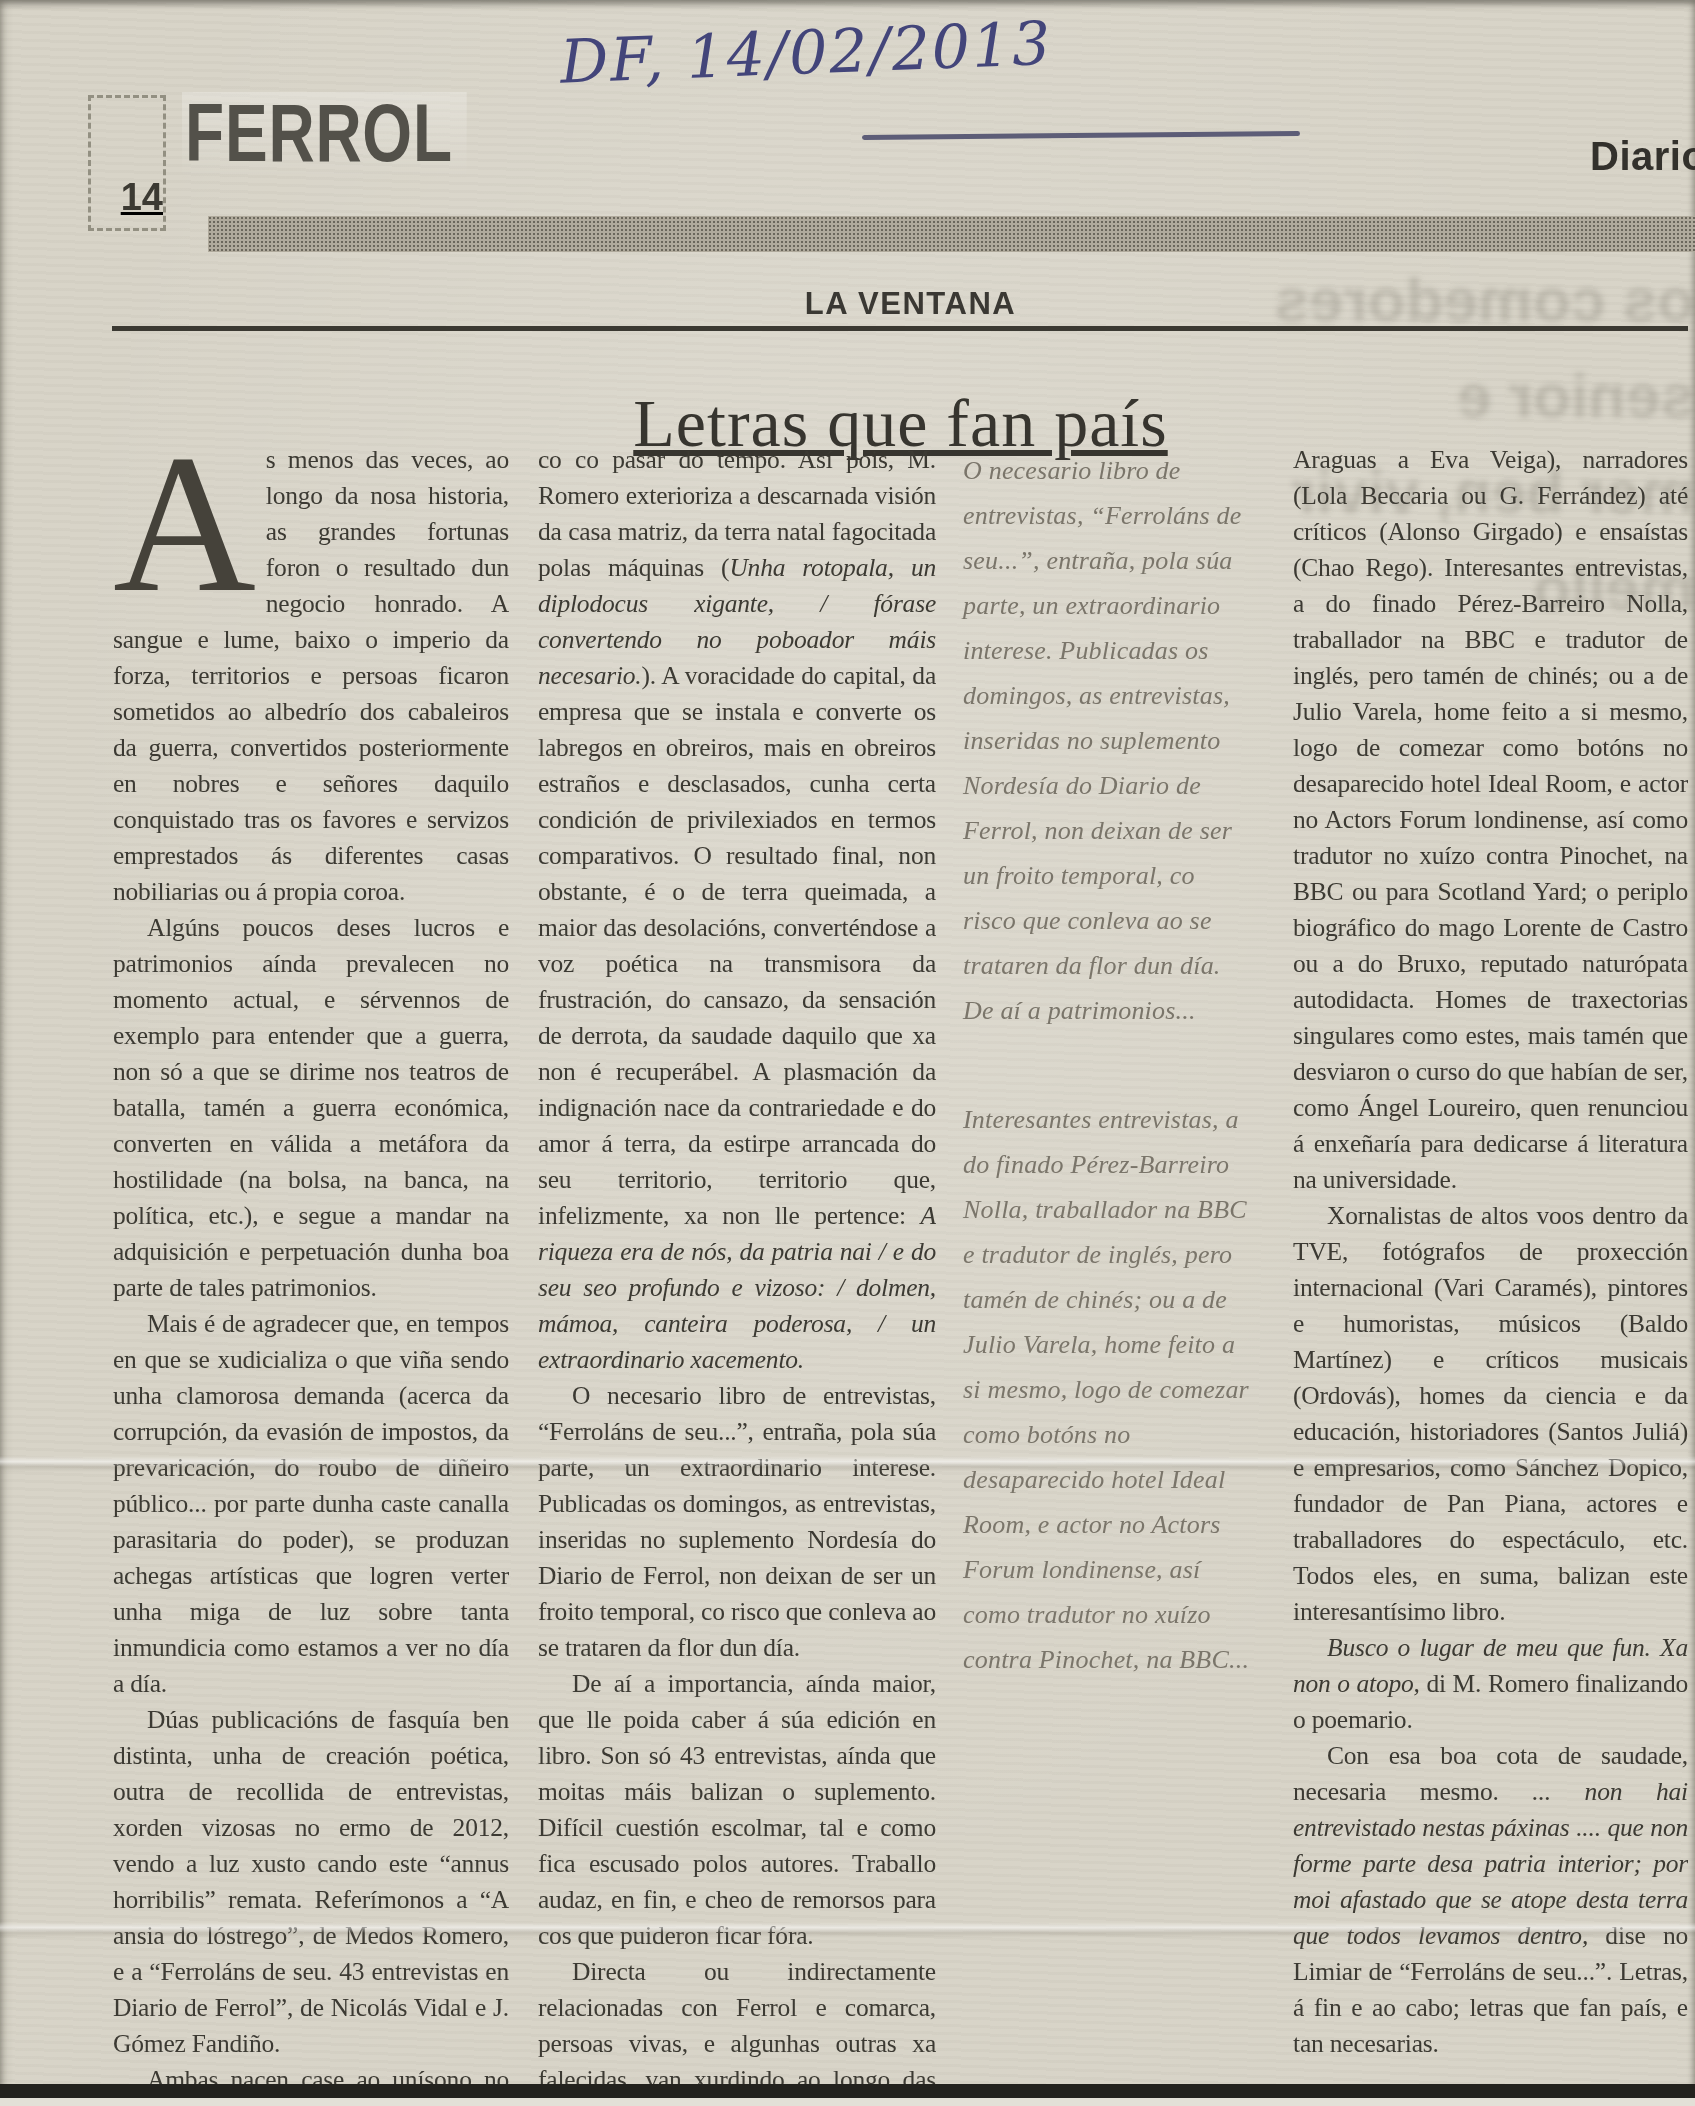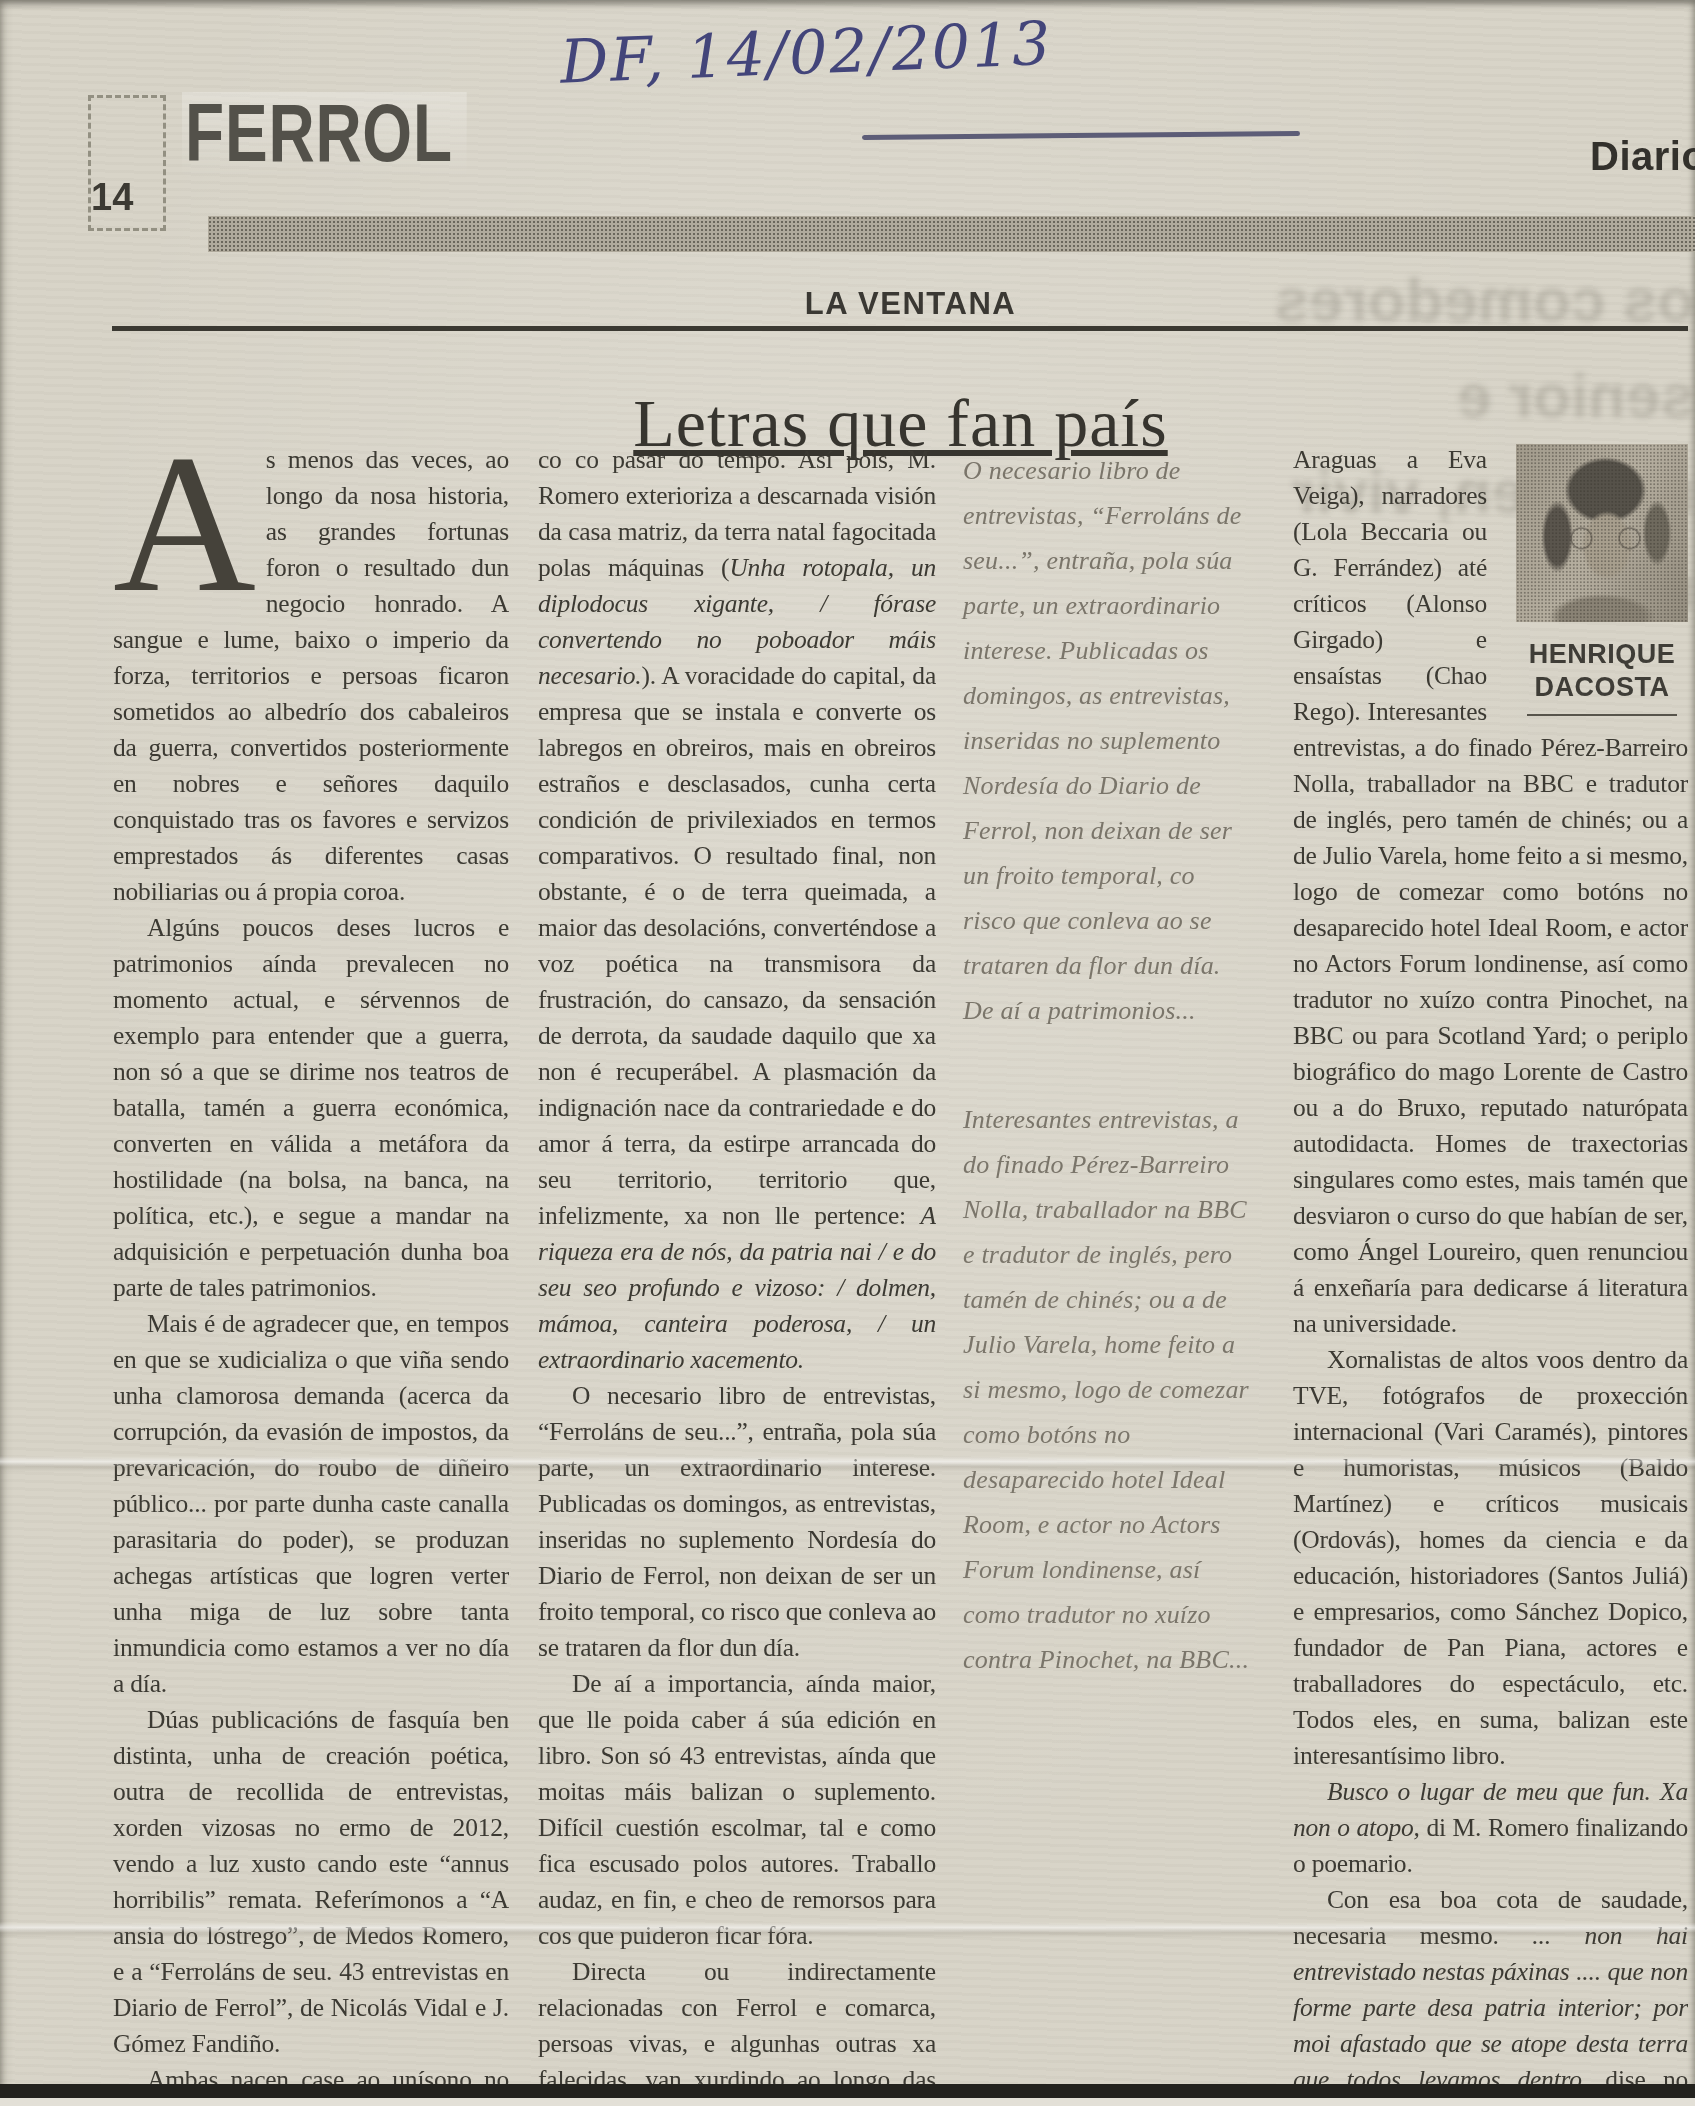--- a/index.html
+++ b/index.html
@@ -8,22 +8,22 @@
     background-color:#d8d4c8;
     background-image:
       radial-gradient(ellipse at 48% 35%, rgba(255,255,255,.14), rgba(0,0,0,0) 62%),
       repeating-linear-gradient(2deg, rgba(130,125,112,.05) 0 3px, rgba(0,0,0,0) 3px 8px);
     box-shadow: inset 0 4px 6px rgba(60,58,50,.45), inset 4px 0 8px rgba(90,86,75,.25), inset -3px 0 6px rgba(90,86,75,.18);
     font-family:"Liberation Serif", serif;
   }
   
   .number-box{
     position:absolute;left:88px;top:95px;width:78px;height:136px;
-    border:3px dashed #939082;display:flex;align-items:flex-end;justify-content:flex-start;
-    padding-bottom:12px;box-sizing:border-box;
+    border:3px dashed #939082;display:flex;align-items:flex-end;justify-content:flex-end;
+    padding-bottom:12px;box-sizing:border-box;text-decoration:underline;
   }
   .page-number{font:bold 38px/1 "Liberation Sans",sans-serif;color:#3c3a33;}
   .section-title{
     position:absolute;left:182px;top:92px;
     font:bold 82px/1 "Liberation Sans",sans-serif;color:#53514a;
     transform:scaleX(.78);transform-origin:left top;letter-spacing:1px;
     background:linear-gradient(180deg, rgba(255,255,255,.25), rgba(255,255,255,0));
     padding:0 18px 6px 4px;
   }
   .masthead{
@@ -154,28 +154,20 @@
   </div>
 
   <div id="col3">
     <p><span>O necesario libro de entrevistas, “Ferroláns de seu...”, entraña, pola súa parte, un extraordinario interese. Publicadas os domingos, as entrevistas, inseridas no suplemento Nordesía do Diario de Ferrol, non deixan de ser un froito temporal, co risco que conleva ao se trataren da flor dun día.</span></p>
     <p><span>De aí a patrimonios...</span></p>
     <div class="quote-gap"></div>
     <p><span>Interesantes entrevistas, a do finado Pérez-Barreiro Nolla, traballador na BBC e tradutor de inglés, pero tamén de chinés; ou a de Julio Varela, home feito a si mesmo, logo de comezar como botóns no desaparecido hotel Ideal Room, e actor no Actors Forum londinense, así como tradutor no xuízo contra Pinochet, na BBC...</span></p>
   </div>
 
   <div class="col" id="col4">
-    <div class="photo-wrap">
-      <div class="photo"></div>
-      <div class="photo-caption">
-        <div>HENRIQUE</div>
-        <div>DACOSTA</div>
-      </div>
-      <div class="caption-rule"></div>
-    </div>
     <p class="first"><span>Araguas a Eva Veiga), narradores (Lola Beccaria ou G. Ferrández) até críticos (Alonso Girgado) e ensaístas (Chao Rego). Interesantes entrevistas, a do finado Pérez-Barreiro Nolla, traballador na BBC e tradutor de inglés, pero tamén de chinés; ou a de Julio Varela, home feito a si mesmo, logo de comezar como botóns no desaparecido hotel Ideal Room, e actor no Actors Forum londinense, así como tradutor no xuízo contra Pinochet, na BBC ou para Scotland Yard; o periplo biográfico do mago Lorente de Castro ou a do Bruxo, reputado naturópata autodidacta. Homes de traxectorias singulares como estes, mais tamén que desviaron o curso do que habían de ser, como Ángel Loureiro, quen renunciou á enxeñaría para dedicarse á literatura na universidade.</span></p>
     <p><span>Xornalistas de altos voos dentro da TVE, fotógrafos de proxección internacional (Vari Caramés), pintores e humoristas, músicos (Baldo Martínez) e críticos musicais (Ordovás), homes da ciencia e da educación, historiadores (Santos Juliá) e empresarios, como Sánchez Dopico, fundador de Pan Piana, actores e traballadores do espectáculo, etc. Todos eles, en suma, balizan este interesantísimo libro.</span></p>
     <p><i>Busco o lugar de meu que fun. Xa non o atopo, </i><span>di M. Romero finalizando o poemario.</span></p>
     <p><span>Con esa boa cota de saudade, necesaria mesmo. </span><i>... non hai entrevistado nestas páxinas .... que non forme parte desa patria interior; por moi afastado que se atope desta terra que todos levamos dentro,</i><span> dise no Limiar de “Ferroláns de seu...”. Letras, á fin e ao cabo; letras que fan país, e tan necesarias.</span></p>
   </div>
 
   <div class="crease" id="crease1"></div>
   <div class="crease" id="crease2"></div>
   <div class="bottom-rule"></div>
   <div class="bottom-sliver"></div>

